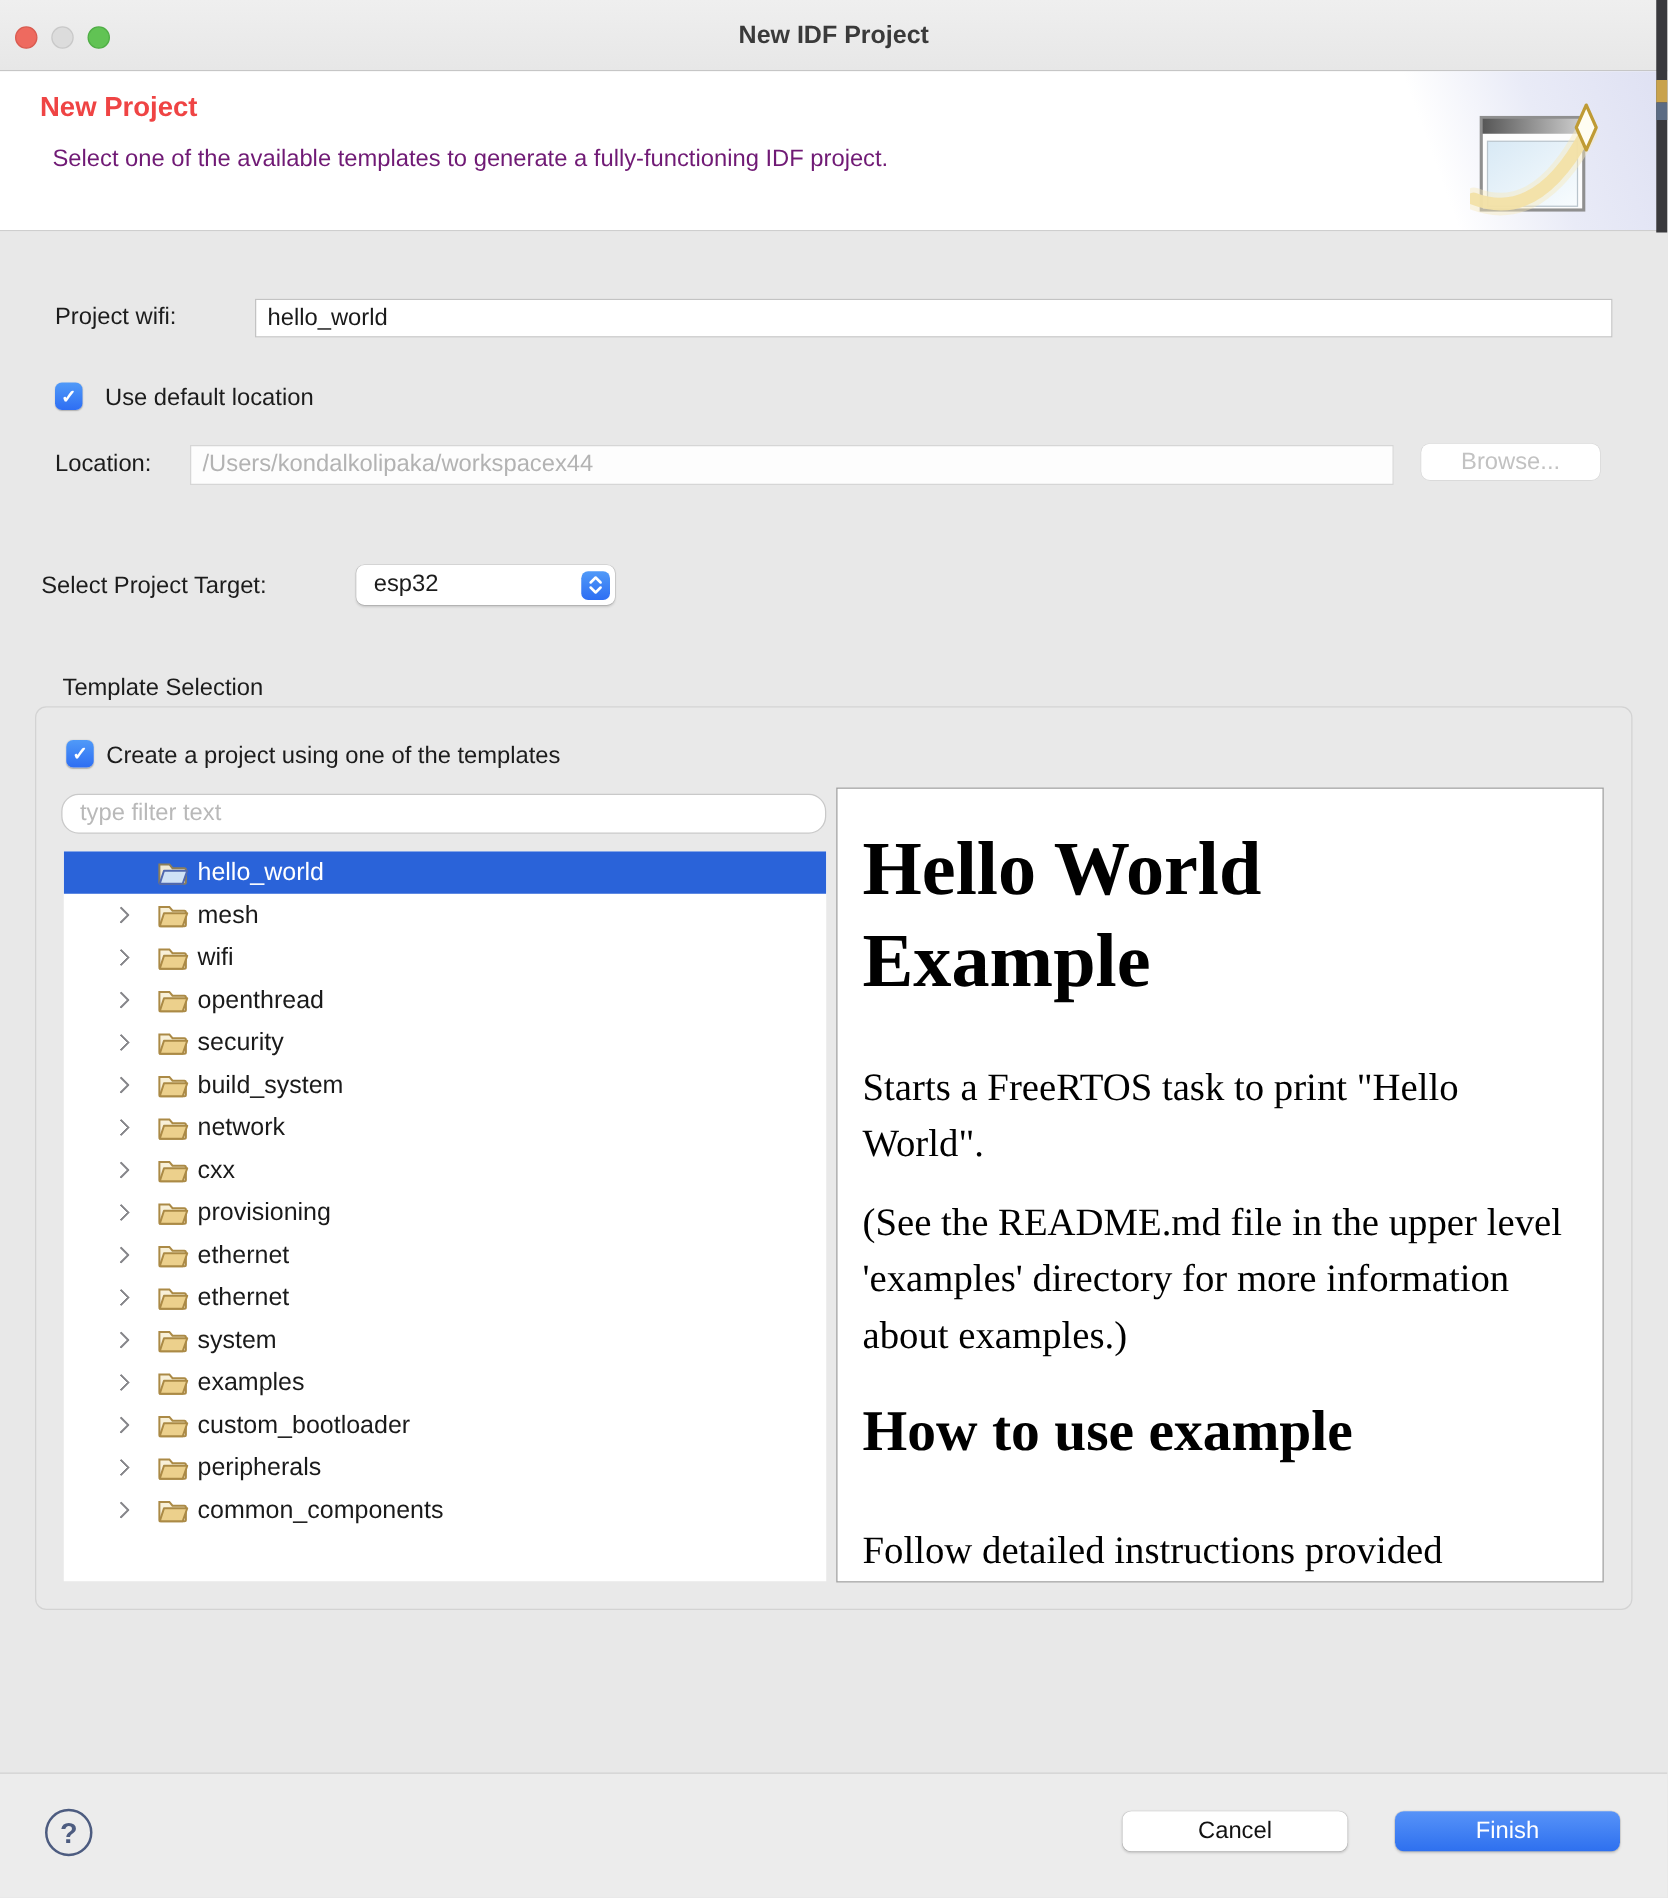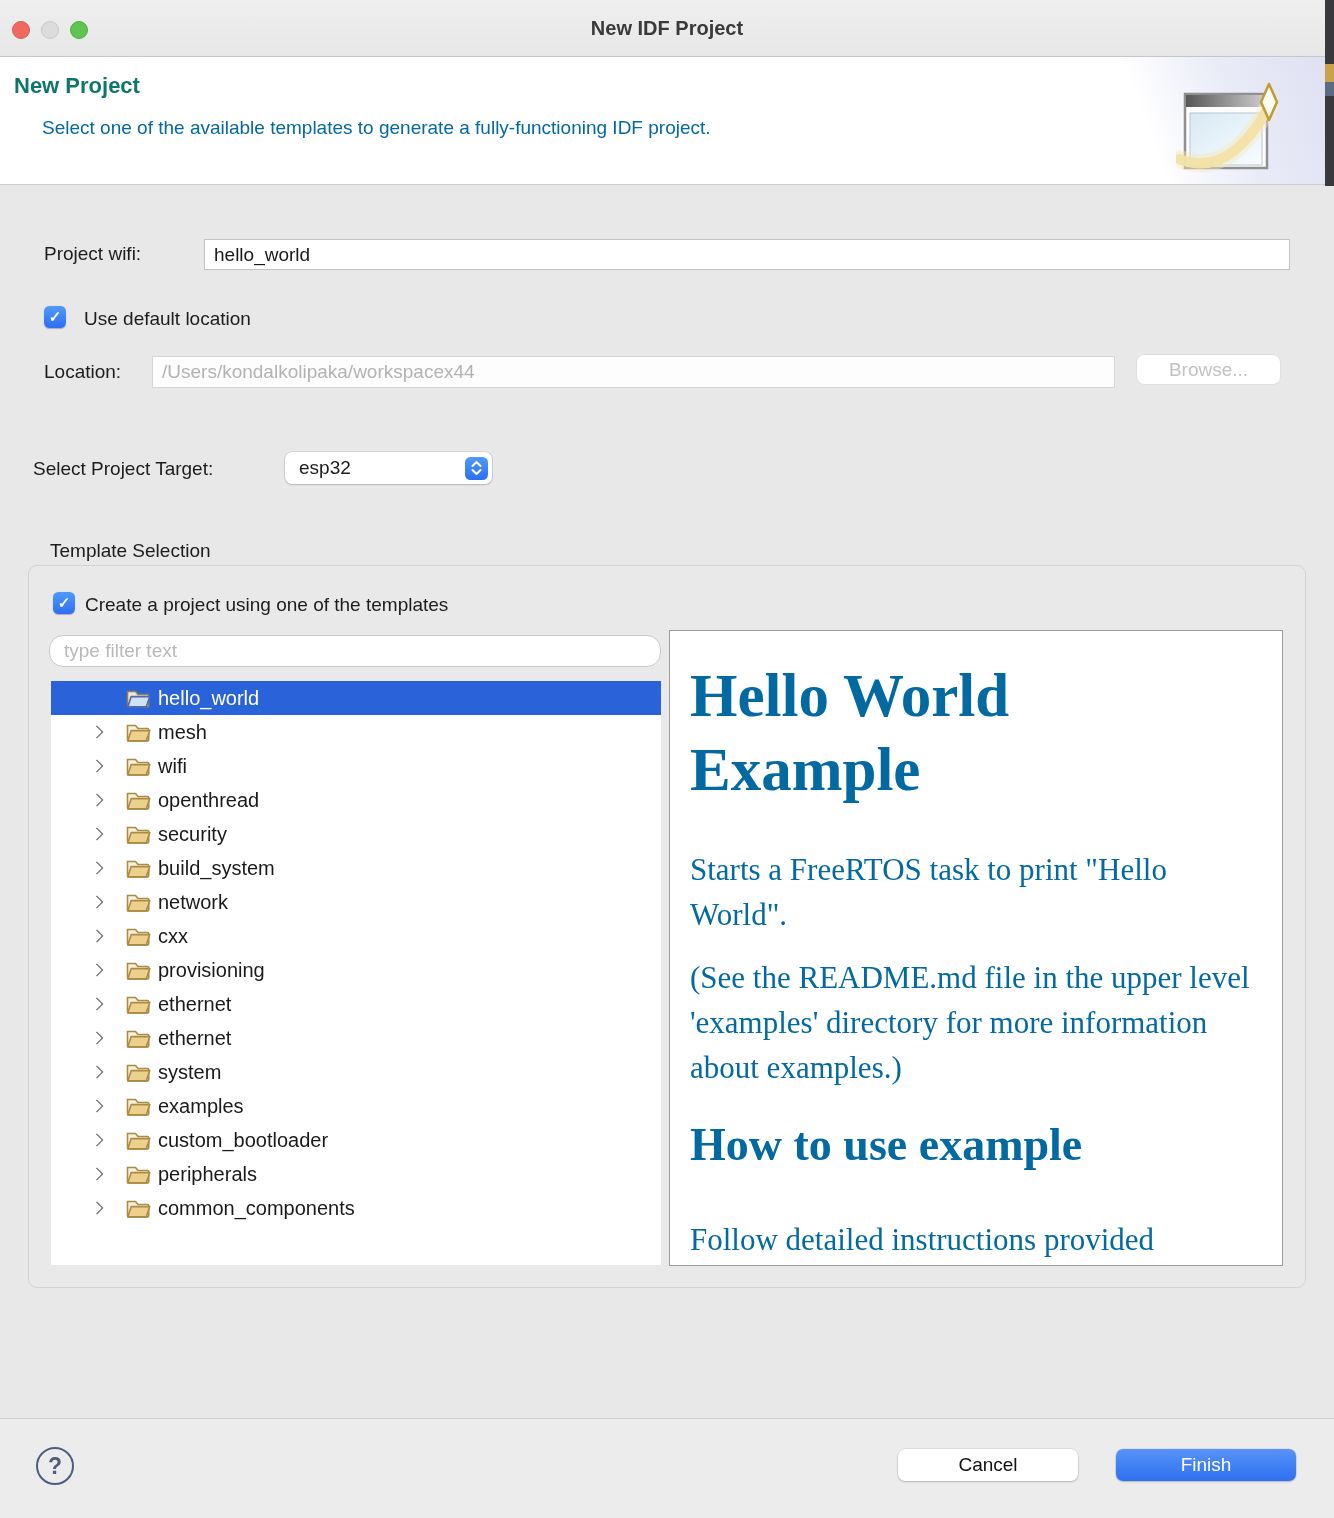--- a/index.html
+++ b/index.html
@@ -33,22 +33,22 @@
   
   .header {
     position:absolute; left:0; top:57px; width:1334px; height:128px;
     background:#ffffff; border-bottom:1px solid #cecece;
   }
   .banner-wedge {
     position:absolute; right:9px; top:0; width:215px; height:127px;
     background:linear-gradient(250deg,#dfe1f3 0%,#e9ebf7 42%,rgba(255,255,255,0) 78%);
   }
   .banner-art { position:absolute; right:40px; top:22px; }
-  .header h1 { position:absolute; left:14px; top:16px; font-size:22px; font-weight:bold; color:#0f766e; }
-  .header .subtitle { position:absolute; left:42px; top:60px; font-size:19px; color:#0369a1; }
+  .header h1 { position:absolute; left:32px; top:16px; font-size:22px; font-weight:bold; color:#ef4444; }
+  .header .subtitle { position:absolute; left:42px; top:60px; font-size:19px; color:#701a75; }
   
   .form-label { position:absolute; font-size:19px; color:#1c1c1c; white-space:nowrap; }
   .text-input {
     position:absolute; background:#fff; border:1px solid #c3c3c3;
     font-family:"Liberation Sans",sans-serif; font-size:19px; color:#1a1a1a;
     padding:0 9px; outline:none;
   }
   .text-input:disabled, .text-input.disabled { background:#fdfdfd; border-color:#d6d6d6; color:#b3b3b3; }
   .checkbox {
     position:absolute; width:22px; height:22px; border-radius:5.5px;
@@ -107,21 +107,21 @@
   .folder-svg { width:26px; height:21px; margin-right:7px; flex:0 0 auto; }
   .folder-svg.gold .f-back  { fill:#f8f0d8; stroke:#ab8a46; }
   .folder-svg.gold .f-front { fill:#ecd08c; stroke:#ab8a46; }
   .folder-svg.blue .f-back  { fill:#efe9d6; stroke:#8d7f58; }
   .folder-svg.blue .f-front { fill:#cfe2f6; stroke:#4f68b0; }
   .tree-label { font-size:20px; color:#1a1a1a; white-space:nowrap; }
   
   .preview {
     position:absolute; left:640px; top:64px; width:614px; height:636px;
     background:#fff; border:1.5px solid #9d9d9d;
-    font-family:"Liberation Serif", serif; color:#0369a1;
+    font-family:"Liberation Serif", serif; color:#000000;
     padding:20px 20px 0 20px; overflow:hidden;
   }
   .preview h1 { font-size:61px; line-height:1.22; font-weight:bold; max-width:500px; margin:8px 0 40px; }
   .preview h2 { font-size:46px; line-height:1.2; font-weight:bold; margin:26px 0 46px; }
   .preview p  { font-size:31px; line-height:1.45; margin:0 0 18px; }
   
   .footer {
     position:absolute; left:0; top:1418px; width:1334px; height:100px;
     background:#ececec; border-top:1px solid #cfcfcf;
   }

